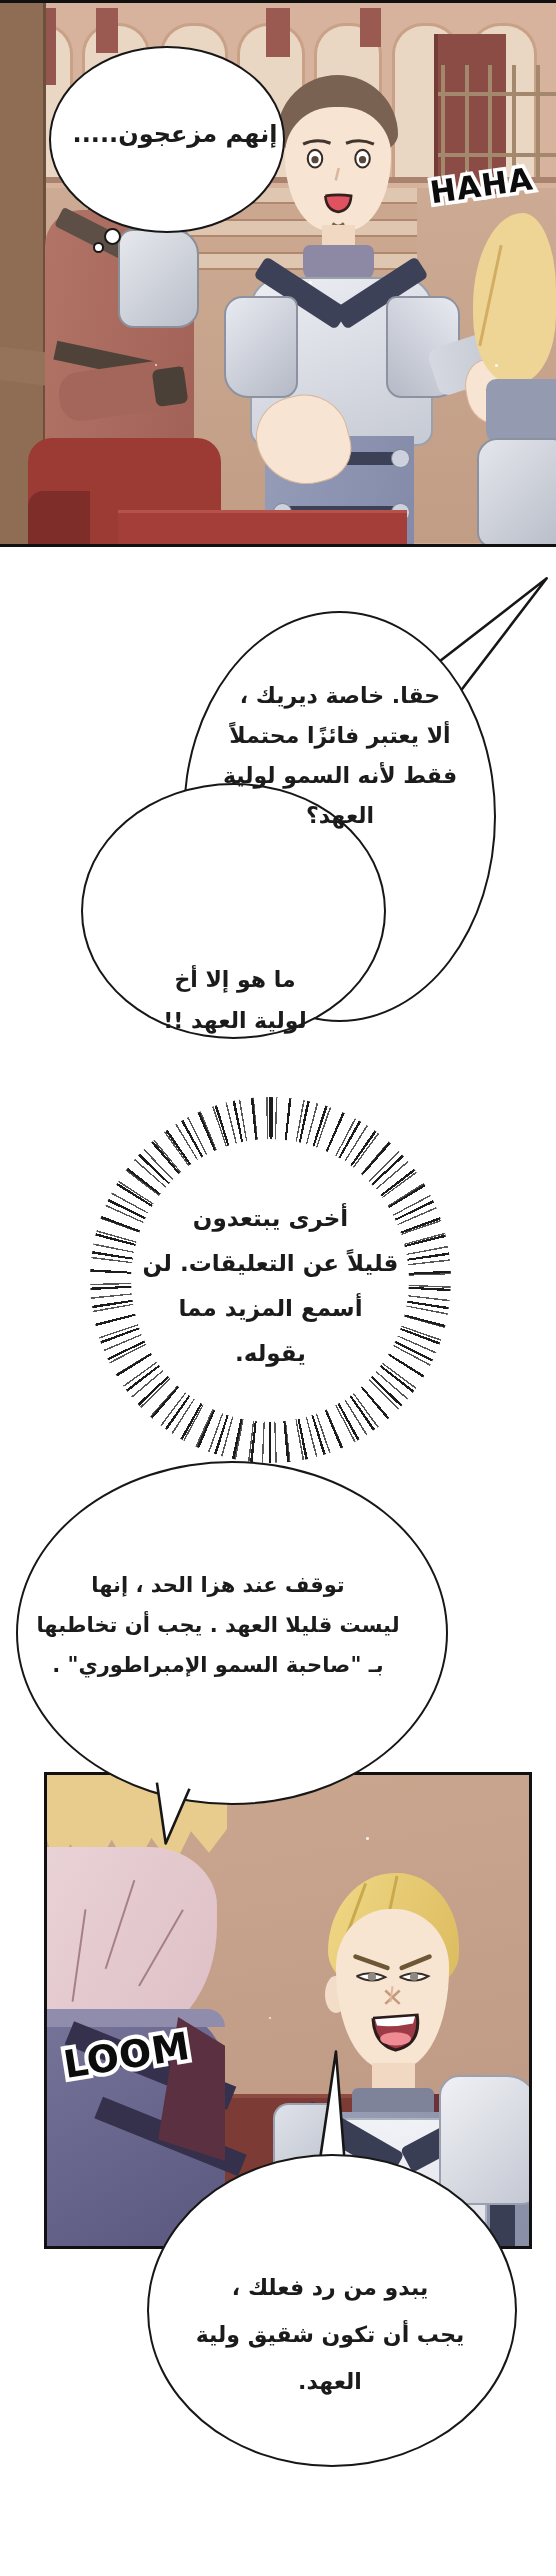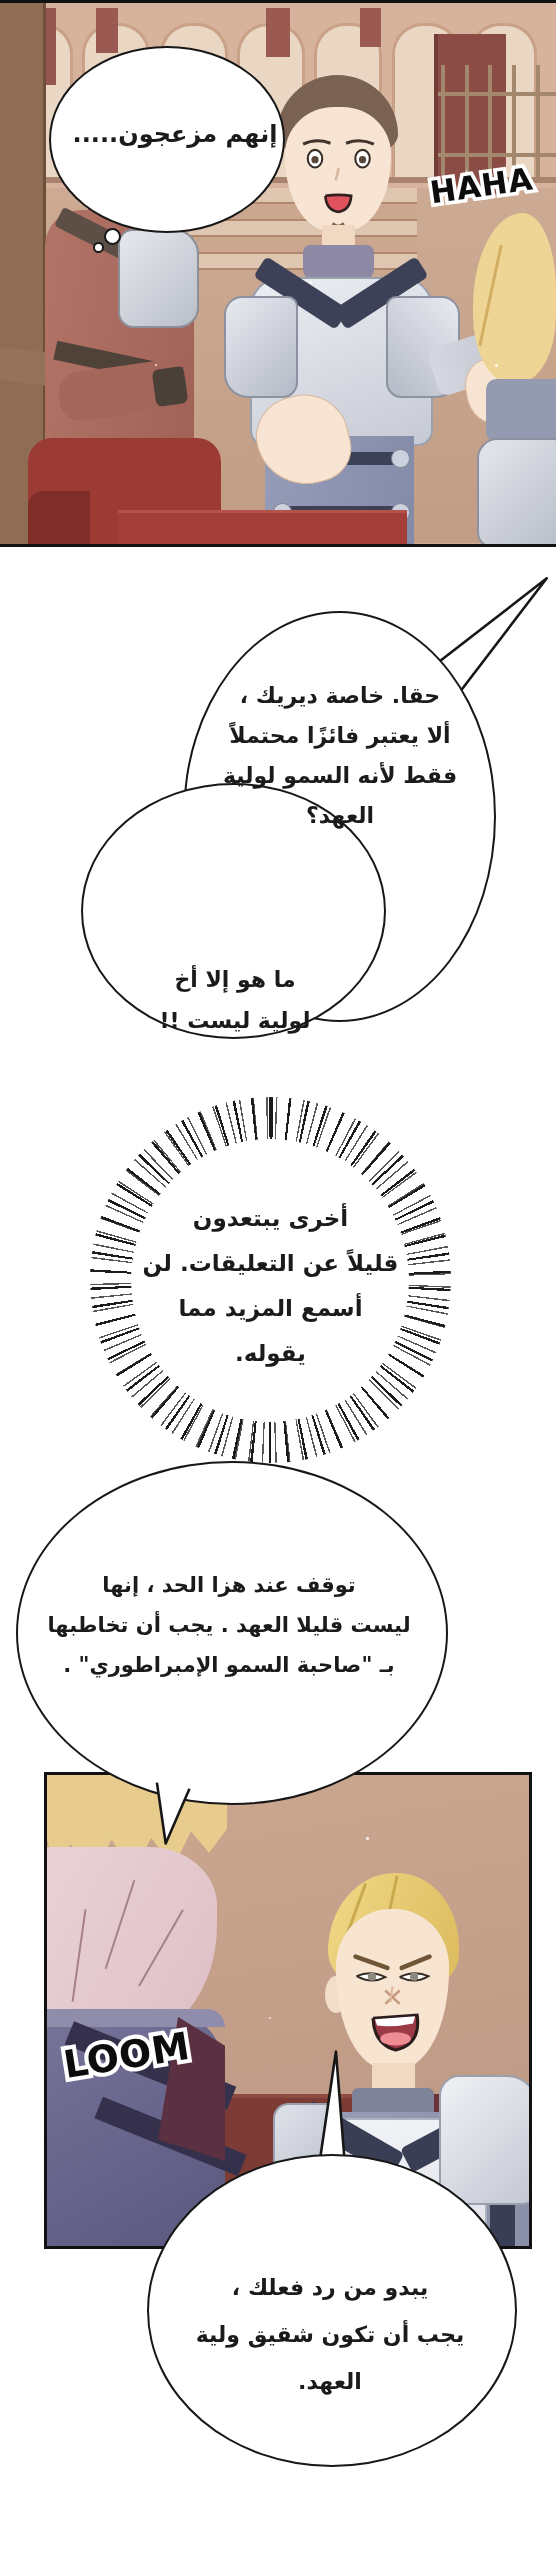--- a/index.html
+++ b/index.html
@@ -148,21 +148,21 @@
   <div class="bubble" style="left:183px;top:611px;width:309px;height:407px;"></div>
   <div class="txt" style="left:206px;top:676px;width:268px;font-size:22px;line-height:40px;">
     <div>حقا. خاصة ديريك ،</div>
     <div>ألا يعتبر فائزًا محتملاً</div>
     <div>فقط لأنه السمو لولية</div>
     <div>العهد؟</div>
   </div>
   <div class="bubble" style="left:81px;top:783px;width:301px;height:252px;"></div>
   <div class="txt" style="left:124px;top:959px;width:222px;font-size:22px;line-height:41px;">
     <div>ما هو إلا أخ</div>
-    <div>لولية ليست !!</div>
+    <div>لولية العهد !!</div>
   </div>
 
   <div class="burst" style="left:90px;top:1097px;width:361px;height:366px;"></div>
   <div class="burst-inner" style="left:131px;top:1139px;width:278px;height:283px;"></div>
   <div class="txt" style="left:129px;top:1196px;width:283px;font-size:23px;line-height:45px;">
     <div>أخرى يبتعدون</div>
     <div>قليلاً عن التعليقات. لن</div>
     <div>أسمع المزيد مما</div>
     <div>يقوله.</div>
   </div>
@@ -225,21 +225,21 @@
 
     <svg class="sfx" style="left:5.2px;top:238px;" width="149" height="82" viewBox="0 0 290 160">
       <text x="145" y="108" text-anchor="middle" font-family="DejaVu Sans, sans-serif" font-size="74" font-weight="bold" fill="#0c0c0c" stroke="#ffffff" stroke-width="16" paint-order="stroke" letter-spacing="1" transform="rotate(-9 145 80)">LOOM</text>
     </svg>
   </div>
 
   <div class="bubble" style="left:15.5px;top:1461px;width:428px;height:340px;"></div>
   <svg class="tail" style="left:144px;top:1767px;" width="62" height="88" viewBox="0 0 120 170">
     <path d="M25,30 L42,148 L88,42" fill="#ffffff" stroke="#171717" stroke-width="5" stroke-linejoin="round"></path>
   </svg>
-  <div class="txt" style="left:33px;top:1565px;width:392px;font-size:21px;line-height:40px;">
+  <div class="txt" style="left:22px;top:1565px;width:392px;font-size:21px;line-height:40px;">
     <div>توقف عند هزا الحد ، إنها</div>
     <div>ليست قليلا العهد . يجب أن تخاطبها</div>
     <div>بـ "صاحبة السمو الإمبراطوري" .</div>
   </div>
 
   <svg class="tail" style="left:309px;top:2035px;" width="57" height="142" viewBox="0 0 110 275">
     <path d="M18,262 L52,32 L70,260" fill="#ffffff" stroke="#171717" stroke-width="5" stroke-linejoin="round"></path>
   </svg>
   <div class="bubble" style="left:147px;top:2154px;width:366px;height:309px;"></div>
   <div class="txt" style="left:160px;top:2264px;width:340px;font-size:22px;line-height:47px;">

